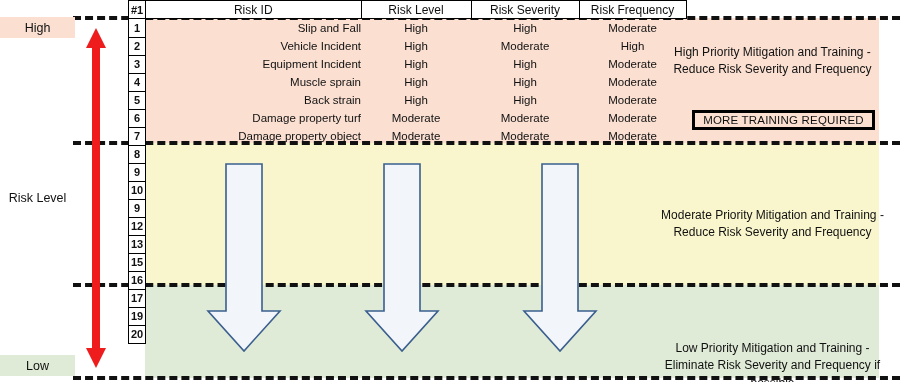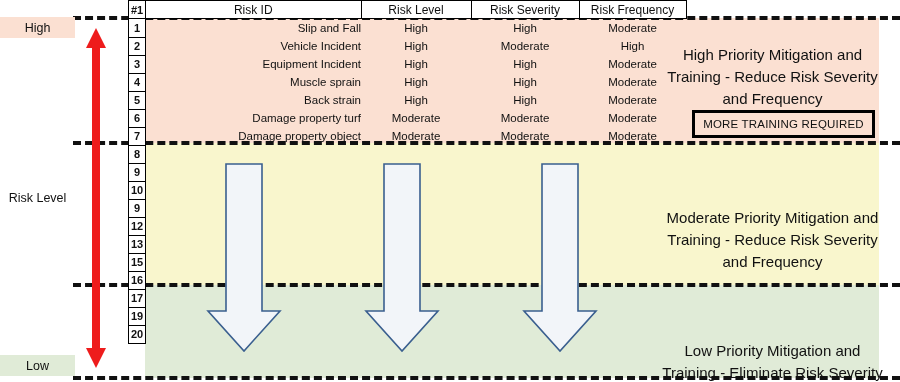--- a/index.html
+++ b/index.html
@@ -68,28 +68,28 @@
   thead .hd{
     height:18px;border:1.6px solid #000;background:#fff;
     text-align:center;font-weight:normal;font-size:12px;
     box-sizing:border-box;
   }
   tbody tr td{background:transparent;}
 
   
   .panel{
     position:absolute;width:225px;
-    text-align:center;font-size:15px;line-height:1.45;color:#111;
+    text-align:center;font-size:12px;line-height:1.45;color:#111;
   }
   .panel-high{left:660px;top:44px;}
   .panel-mod{left:660px;top:184px;margin-top:23px;}
   .panel-low{left:660px;top:340px;}
 
   .training-box{
-    position:absolute;left:692px;top:110px;width:183px;height:28px;
+    position:absolute;left:692px;top:110px;width:183px;height:20px;
     border:3px solid #000;background:#fbe0d2;
     display:flex;align-items:center;justify-content:center;
     font-size:11.5px;letter-spacing:.2px;color:#111;
     box-sizing:border-box;
   }
 
   
   .blue-arrow{position:absolute;top:163px;width:76px;height:190px;}
   .ba1{left:206px;}
   .ba2{left:364px;}

